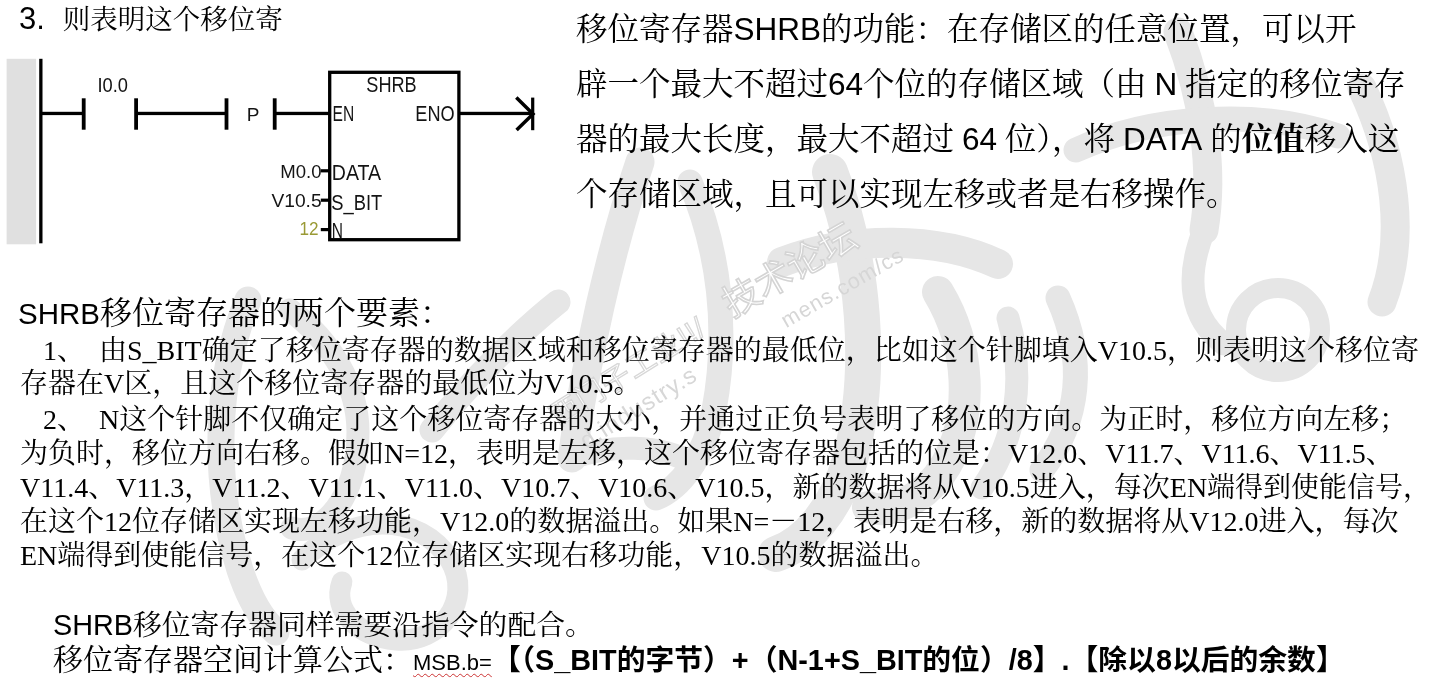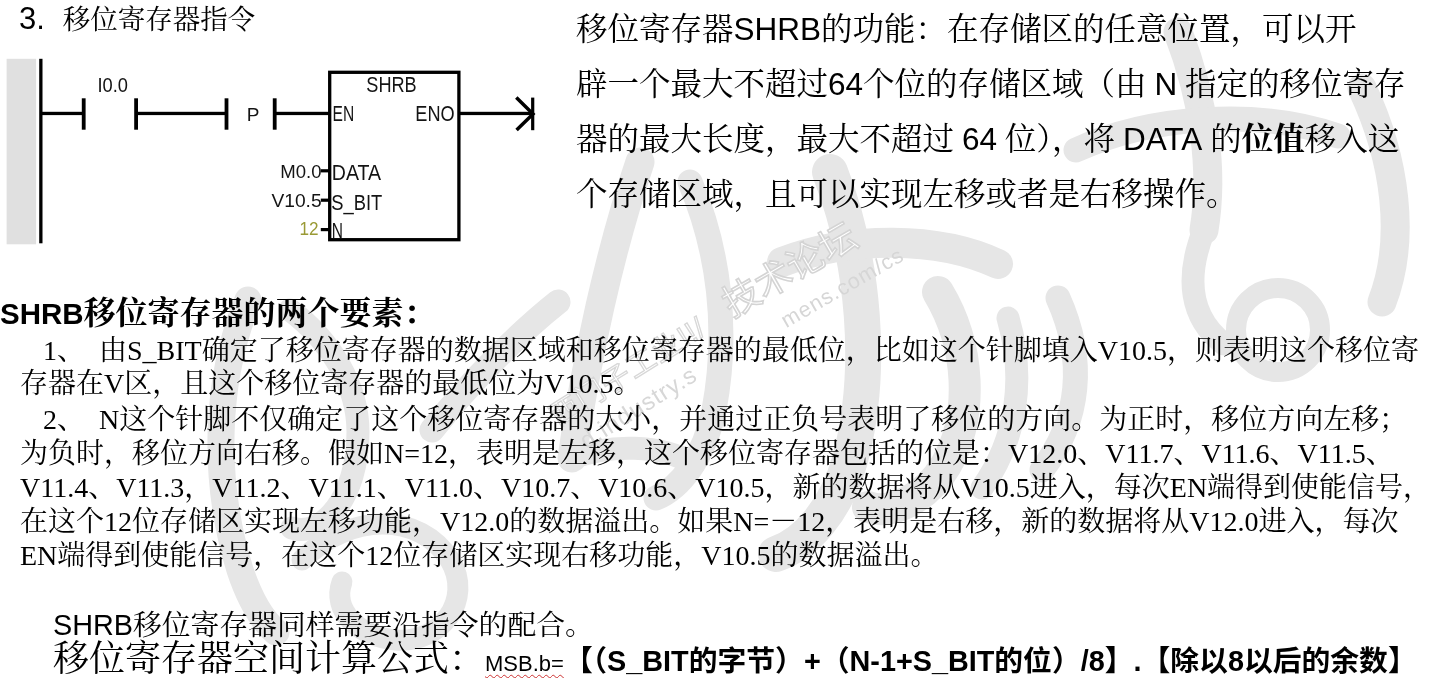--- a/index.html
+++ b/index.html
@@ -43,21 +43,21 @@
     <text x="42" y="36" font-size="21.5" fill="#d6d6d6" letter-spacing="1" font-family="Liberation Sans, sans-serif">mens.com/cs</text>
   </g>
 
   <g transform="translate(558,427) rotate(-32)">
     <text x="0" y="0" font-size="29" fill="#ffffff" stroke="#d7d7d7" stroke-width="1.3" font-family="Liberation Sans, Noto Sans CJK SC, sans-serif" letter-spacing="1">西门子工业!!/</text>
     <text x="12" y="34" font-size="24" fill="#d7d7d7" letter-spacing="1" font-family="Liberation Sans, sans-serif">d.industry.s</text>
   </g>
 </svg>
 
 <div class="abs" style="left:19px;top:-0.5px;line-height:38px;white-space:nowrap;">
-  <span class="sansfirst" style="font-size:31px;">3.</span><span class="serif" style="font-size:27.5px;margin-left:18px;">移位寄存器指令</span>
+  <span class="sansfirst" style="font-size:31px;">3.</span><span class="serif" style="font-size:27.5px;margin-left:18px;">则表明这个移位寄</span>
 </div>
 
 <svg class="abs" style="left:0;top:0;" width="560" height="250" viewBox="0 0 560 250">
   <rect x="6.6" y="58.8" width="29.5" height="185.5" fill="#e0e0e0"></rect>
   <rect x="39.2" y="58.8" width="3.3" height="184.5" fill="#000"></rect>
 
   <rect x="42" y="111.8" width="40.5" height="3.3" fill="#000"></rect>
   <rect x="137.5" y="111.8" width="87.5" height="3.3" fill="#000"></rect>
   <rect x="276" y="111.8" width="54" height="3.3" fill="#000"></rect>
   <rect x="460" y="111.8" width="73" height="3.3" fill="#000"></rect>
@@ -95,32 +95,32 @@
   </g>
 </svg>
 
 <div class="abs serif" style="left:576px;top:2px;width:860px;font-size:31.5px;line-height:55px;white-space:nowrap;">
   <span style="">移位寄存器</span><span class="sansfirst">SHRB</span>的功能：在存储区的任意位置，可以开<br>
   辟一个最大不超过<span class="sansfirst">64</span>个位的存储区域（由 <span class="sansfirst">N</span> 指定的移位寄存<br>
   器的最大长度，最大不超过 <span class="sansfirst">64</span> 位），将 <span class="sansfirst">DATA</span> 的<b>位值</b>移入这<br>
   个存储区域，且可以实现左移或者是右移操作。
 </div>
 
-<div class="abs" style="left:0;top:294.5px;font-size:32px;line-height:36px;font-weight:bold;white-space:nowrap;">
+<div class="abs" style="left:18px;top:294.5px;font-size:32px;line-height:36px;font-weight:normal;white-space:nowrap;">
   <span class="sansfirst" style="font-size:29.5px;">SHRB</span><span class="serif">移位寄存器的两个要素：</span>
 </div>
 
 <div class="abs serif" style="left:20px;top:334px;font-size:28px;line-height:33px;white-space:nowrap;">
   <span style="margin-left:23px;">1、 由S_BIT确定了移位寄存器的数据区域和移位寄存器的最低位，比如这个针脚填入V10.5，则表明这个移位寄</span><br>
   存器在V区，且这个移位寄存器的最低位为V10.5。
 </div>
 <div class="abs serif" style="left:20px;top:402.5px;font-size:28px;line-height:34px;white-space:nowrap;">
   <span style="margin-left:23px;">2、 N这个针脚不仅确定了这个移位寄存器的大小，并通过正负号表明了移位的方向。为正时，移位方向左移；</span><br>
   为负时，移位方向右移。假如N=12，表明是左移，这个移位寄存器包括的位是：V12.0、V11.7、V11.6、V11.5、<br>
   V11.4、V11.3，V11.2、V11.1、V11.0、V10.7、V10.6、V10.5，新的数据将从V10.5进入，每次EN端得到使能信号，<br>
   在这个12位存储区实现左移功能，V12.0的数据溢出。如果N=－12，表明是右移，新的数据将从V12.0进入，每次<br>
   EN端得到使能信号，在这个12位存储区实现右移功能，V10.5的数据溢出。
 </div>
 
 <div class="abs" style="left:53px;top:609px;font-size:28.8px;line-height:33.5px;white-space:nowrap;">
   <span class="sansfirst">SHRB</span><span class="serif">移位寄存器同样需要沿指令的配合。</span><br>
-  <span class="serif" style="font-size:36px;">移位寄存器空间计算公式：</span><span class="sansfirst" style="font-size:22px;"><span style="text-decoration:underline;text-decoration-style:wavy;text-decoration-color:#cc3333;text-decoration-thickness:1px;text-underline-offset:3px;">MSB.b=</span></span><span class="sanscjk" style="font-size:28.8px;">【（S_BIT的字节）+（N-1+S_BIT的位）/8】.【除以8以后的余数】</span>
+  <span class="serif" style="font-size:30px;">移位寄存器空间计算公式：</span><span class="sansfirst" style="font-size:22px;"><span style="text-decoration:underline;text-decoration-style:wavy;text-decoration-color:#cc3333;text-decoration-thickness:1px;text-underline-offset:3px;">MSB.b=</span></span><span class="sanscjk" style="font-size:28.8px;">【（S_BIT的字节）+（N-1+S_BIT的位）/8】.【除以8以后的余数】</span>
 </div>
 
 </body></html>

